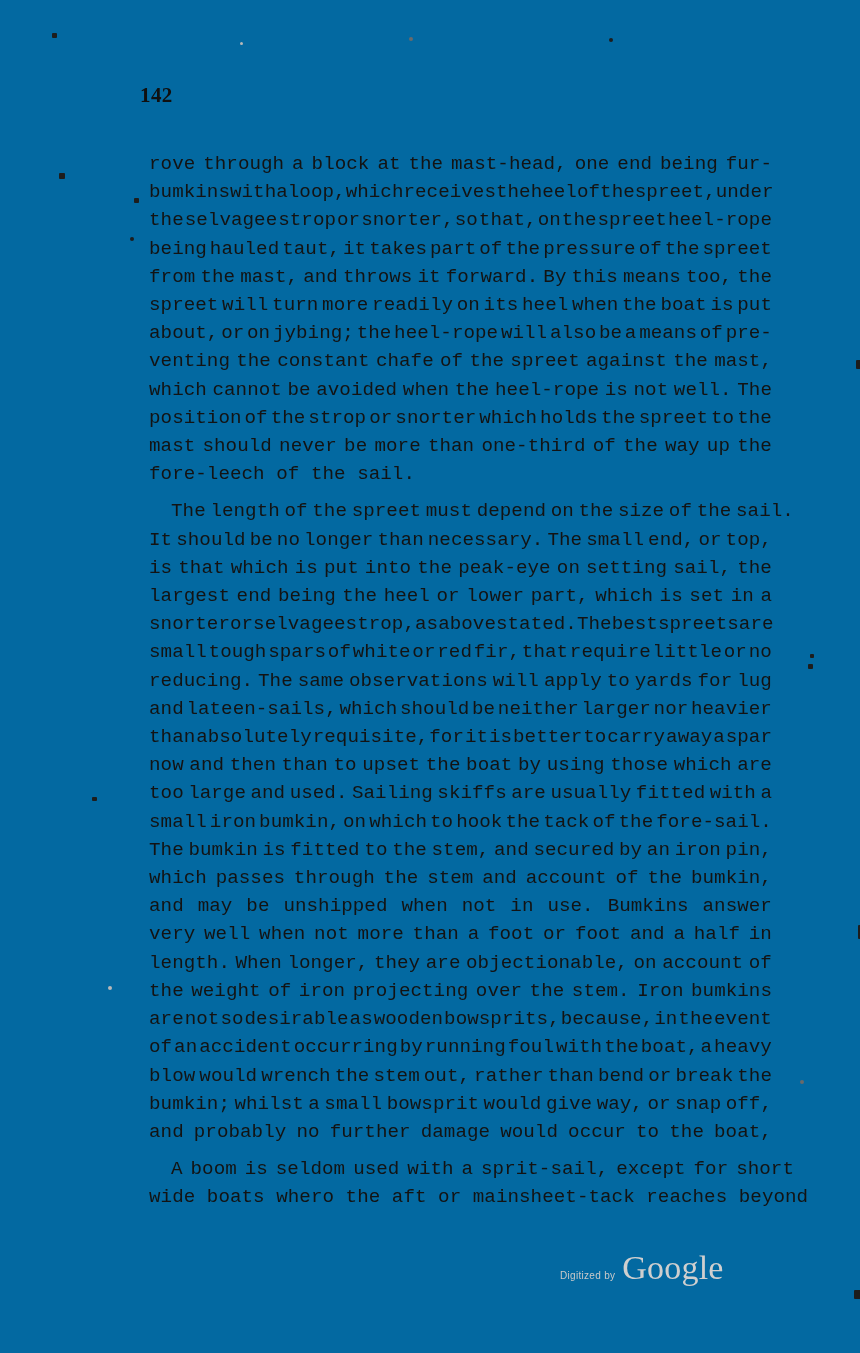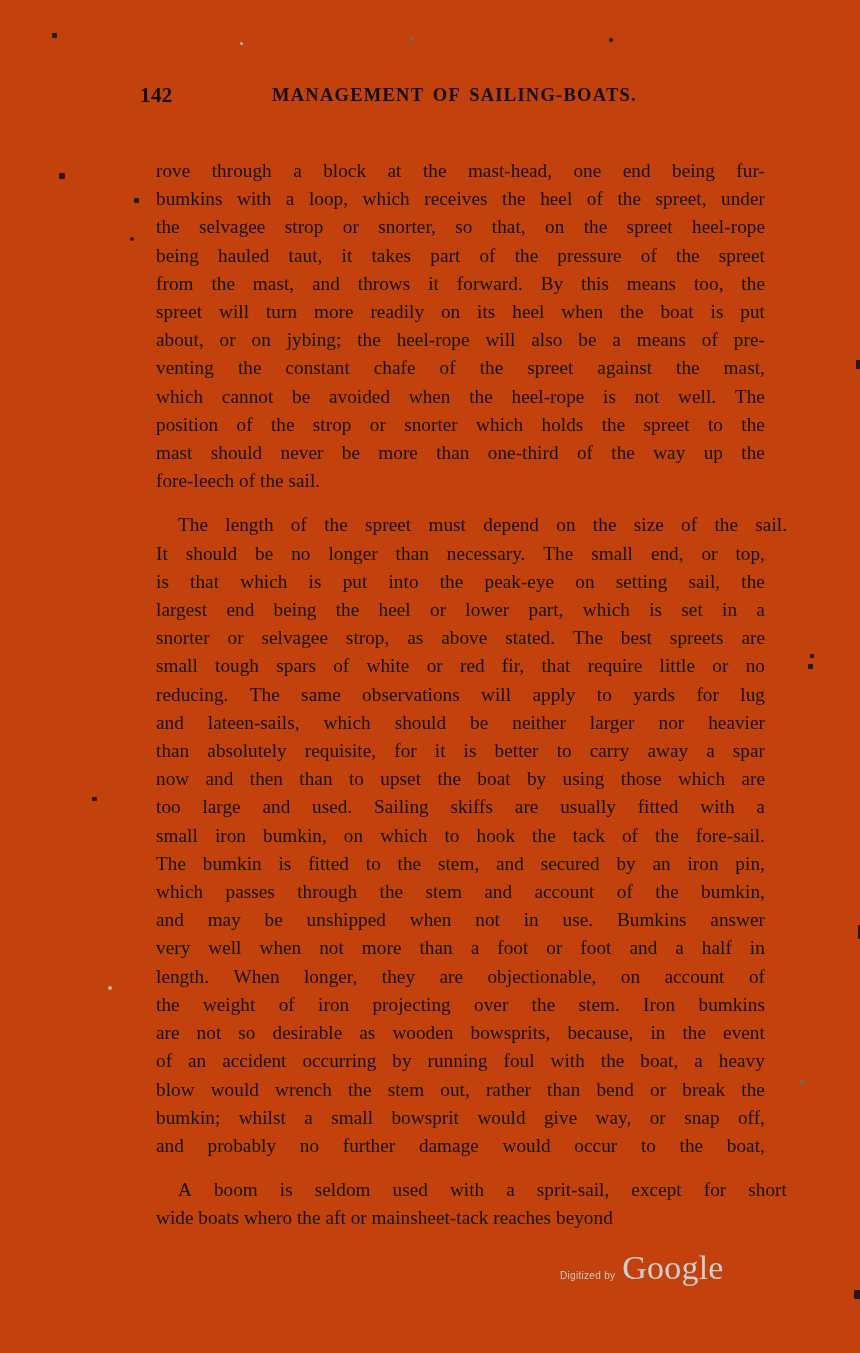--- a/index.html
+++ b/index.html
@@ -4,21 +4,21 @@
 <style>
   html, body {
     margin: 0;
     padding: 0;
     background: #ffffff;
   }
   .page {
     position: relative;
     width: 860px;
     height: 1353px;
-    background: #c2410c;
+    background: #0369a1;
     overflow: hidden;
     font-family: "Liberation Serif", "DejaVu Serif", serif;
     color: #141414;
   }
 
   
   .running-head {
     position: absolute;
     left: 140px;
     top: 83px;
@@ -47,27 +47,28 @@
   }
 
   
   .textblock {
     position: absolute;
     left: 140px;
     top: 141px;
     width: 641px;
   }
   .para {
-    margin: 16px;
+    margin: 9px;
     font-size: 19.2px;
     line-height: 28.2px;
     text-align: justify;
     text-align-last: left;
     color: #131313;
     letter-spacing: 0.05px;
+    font-family: Liberation Mono, monospace;
   }
   .para .line {
     display: block;
     white-space: nowrap;
   }
   
   .para .line.j {
     display: flex;
     justify-content: space-between;
     width: 100%;
@@ -118,21 +119,20 @@
   .speck.faint { background: #b8b8b8; }
   .speck.mid { background: #6a6a6a; }
 </style>
 </head>
 <body>
 
 <div class="page">
 
   <div class="running-head">
     <span class="folio">142</span>
-    <span class="head-title">MANAGEMENT OF SAILING-BOATS.</span>
   </div>
 
   <div class="textblock">
       <p class="para">
         <span class="line j">
           <span class="w">rove</span>
           <span class="w">through</span>
           <span class="w">a</span>
           <span class="w">block</span>
           <span class="w">at</span>

